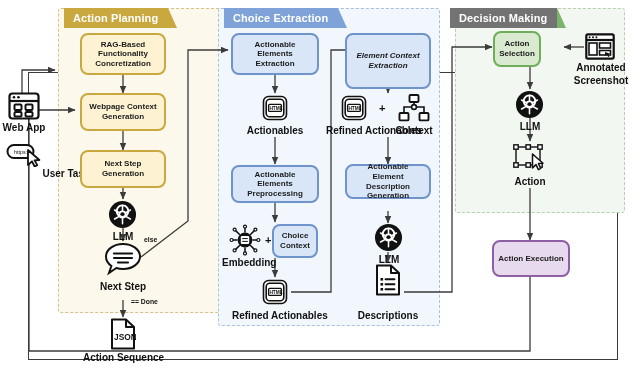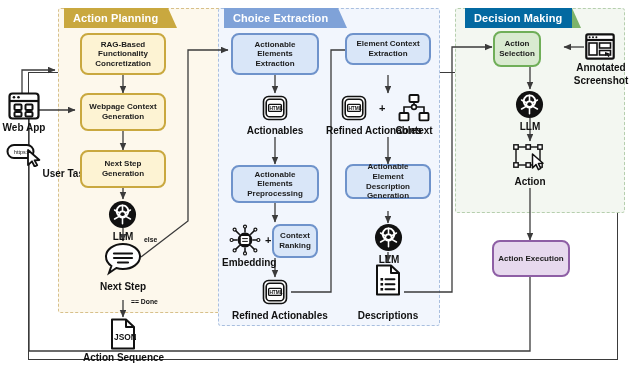--- a/index.html
+++ b/index.html
@@ -13,21 +13,21 @@
   .lane{position:absolute;box-sizing:border-box;border:1.4px dashed #c9b27a;border-radius:3px;}
   .lane.plan{left:58px;top:8px;width:168px;height:305px;background:#fdf8ec;border-color:#d7c08a;}
   .lane.choice{left:218px;top:8px;width:222px;height:318px;background:#f2f6fd;border-color:#a9bfdf;}
   .lane.decide{left:455px;top:8px;width:170px;height:205px;background:#f3f7f1;border-color:#b6cfae;}
 
   
   .lane-tab{position:absolute;top:8px;height:20px;line-height:20px;padding:0 10px 0 9px;color:#fff;font-size:11px;font-weight:bold;white-space:nowrap;letter-spacing:.1px;}
   .lane-tab::after{content:"";position:absolute;right:-9px;top:0;border-top:20px solid transparent;border-left:9px solid currentColor;}
   .tab-plan{left:64px;background:#c9a83f;color:#c9a83f;}
   .tab-choice{left:224px;background:#7fa2d8;color:#7fa2d8;}
-  .tab-decide{left:465px;background:#0369a1;color:#7cb36a;}
+  .tab-decide{left:450px;background:#737373;color:#7cb36a;}
   .lane-tab span{color:#fff;position:relative;z-index:2;}
 
   
   .box{position:absolute;box-sizing:border-box;border-radius:8px;display:flex;align-items:center;justify-content:center;text-align:center;font-size:8px;font-weight:bold;color:#1b1b1b;line-height:1.2;padding:2px 4px;}
   .box.yellow{background:#fdf3d3;border:2px solid #c9a83f;}
   .box.blue{background:#d9e6f8;border:2px solid #6f93cb;}
   .box.green{background:#d9ead0;border:2px solid #6fae58;}
   .box.purple{background:#e7d9ee;border:2px solid #8e5fa5;justify-content:center;}
 
   
@@ -218,34 +218,34 @@
         <circle cx="5.6" cy="26.4" r="1.5"></circle>
           <circle cx="26.4" cy="26.4" r="1.5"></circle>
       </g>
     </svg>
   </div>
   <div class="lbl" style="left:222px;top:257px;width:46px;">Embedding</div>
 
   <div class="plus" style="left:265px;top:234px;">+</div>
 
   <div class="box blue" style="left:272px;top:224px;width:46px;height:34px;">
-    <span>Context Ranking</span>
+    <span>Choice Context</span>
   </div>
 
   <div class="icon" style="left:261px;top:278px;">
     <svg width="28" height="28" viewBox="0 0 28 28">
       <rect x="2.5" y="2.5" width="23" height="23" rx="5" fill="#fff" stroke="#111" stroke-width="1.6"></rect>
       <rect x="5.2" y="5.2" width="17.6" height="17.6" rx="3.6" fill="#fff" stroke="#111" stroke-width="1.6"></rect>
       <rect x="7.6" y="10.4" width="12.8" height="7" rx="1" fill="#fff" stroke="#111" stroke-width="1.3"></rect>
       <text x="8.4" y="16.2" font-family="Liberation Sans, sans-serif" font-size="4.8" font-weight="bold" fill="#111">HTML</text>
     </svg>
   </div>
   <div class="lbl" style="left:232px;top:310px;width:86px;">Refined Actionables</div>
 
-  <div class="box blue" style="left:345px;top:33px;width:86px;height:32px;">
+  <div class="box blue" style="left:345px;top:33px;width:86px;height:56px;font-style:italic;">
     <span>Element Context Extraction</span>
   </div>
 
   <div class="icon" style="left:340px;top:94px;">
     <svg width="28" height="28" viewBox="0 0 28 28">
       <rect x="2.5" y="2.5" width="23" height="23" rx="5" fill="#fff" stroke="#111" stroke-width="1.6"></rect>
       <rect x="5.2" y="5.2" width="17.6" height="17.6" rx="3.6" fill="#fff" stroke="#111" stroke-width="1.6"></rect>
       <rect x="7.6" y="10.4" width="12.8" height="7" rx="1" fill="#fff" stroke="#111" stroke-width="1.3"></rect>
       <text x="8.4" y="16.2" font-family="Liberation Sans, sans-serif" font-size="4.8" font-weight="bold" fill="#111">HTML</text>
     </svg>

